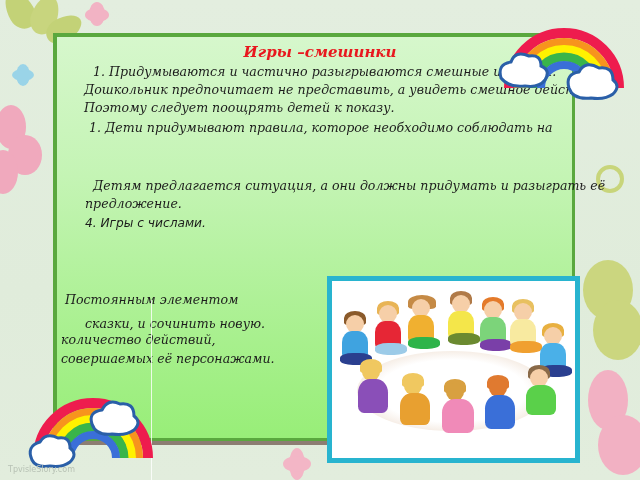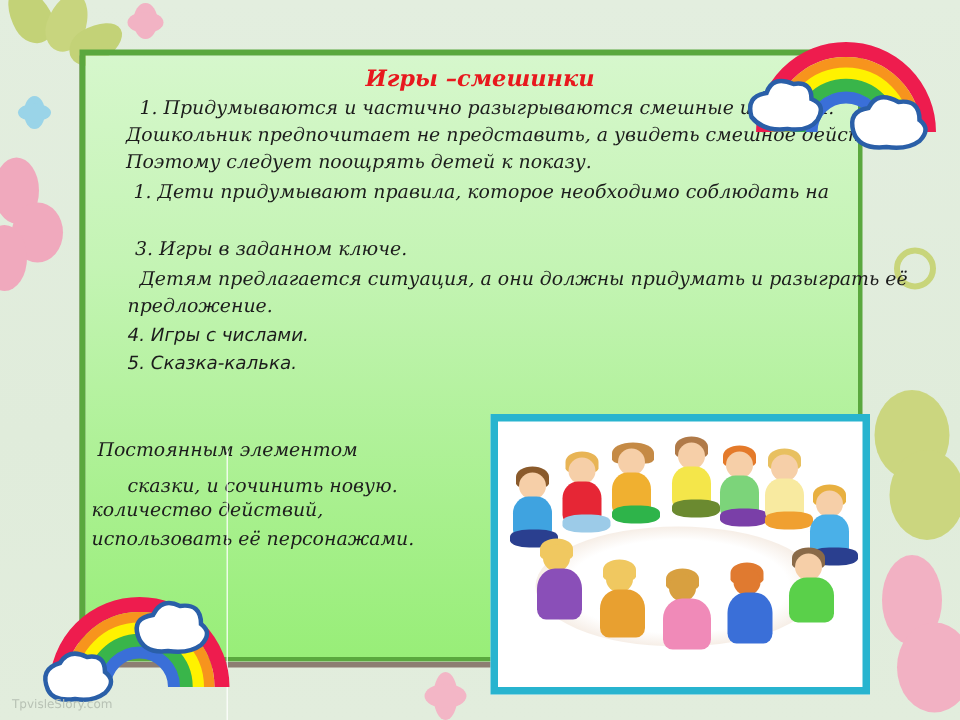--- a/index.html
+++ b/index.html
@@ -93,29 +93,27 @@
   </div>
 
   <div class="panel"></div>
 
   <div class="title">Игры –смешинки</div>
 
   <p class="para" style="left:93px;top:63px;">1. Придумываются и частично разыгрываются смешные истории.</p>
   <p class="para" style="left:84px;top:81px;">Дошкольник предпочитает не представить, а увидеть смешное действие.</p>
   <p class="para" style="left:84px;top:99px;">Поэтому следует поощрять детей к показу.</p>
   <p class="para" style="left:89px;top:119px;">1. Дети придумывают правила, которое необходимо соблюдать на</p>
-  <p class="para" style="left:90px;top:157px;">3. Игры в заданном ключе.</p>
   <p class="para" style="left:93px;top:177px;">Детям предлагается ситуация, а они должны придумать и разыграть её</p>
   <p class="para" style="left:85px;top:195px;">предложение.</p>
   <p class="para sans" style="left:85px;top:214px;font-style:italic;">4. Игры с числами.</p>
-  <p class="para sans" style="left:85px;top:233px;font-style:italic;">5. Сказка-калька.</p>
   <p class="para" style="left:85px;top:269px;margin-top:46px;">сказки, и сочинить новую.</p>
   <p class="para" style="left:65px;top:291px;">Постоянным элементом</p>
   <p class="para" style="left:61px;top:331px;">количество действий,</p>
-  <p class="para" style="left:61px;top:350px;">использовать её персонажами.</p>
+  <p class="para" style="left:61px;top:350px;">совершаемых её персонажами.</p>
 
   <div class="vline"></div>
 
   <svg class="rainbow" style="left:497px;top:8px;" width="130" height="96" viewBox="0 0 130 96">
     <path d="M12 80 A 55 55 0 0 1 122 80" fill="none" stroke="#ee1c4e" stroke-width="10"></path>
     <path d="M21 80 A 46 46 0 0 1 113 80" fill="none" stroke="#f7941d" stroke-width="8"></path>
     <path d="M28 80 A 39 39 0 0 1 106 80" fill="none" stroke="#fff200" stroke-width="8"></path>
     <path d="M36 80 A 31 31 0 0 1 98 80" fill="none" stroke="#39b54a" stroke-width="9"></path>
     <path d="M44 80 A 23 23 0 0 1 90 80" fill="none" stroke="#3a6fd8" stroke-width="8"></path>
     <g stroke="#2a5fa8" stroke-width="3" fill="#ffffff">

